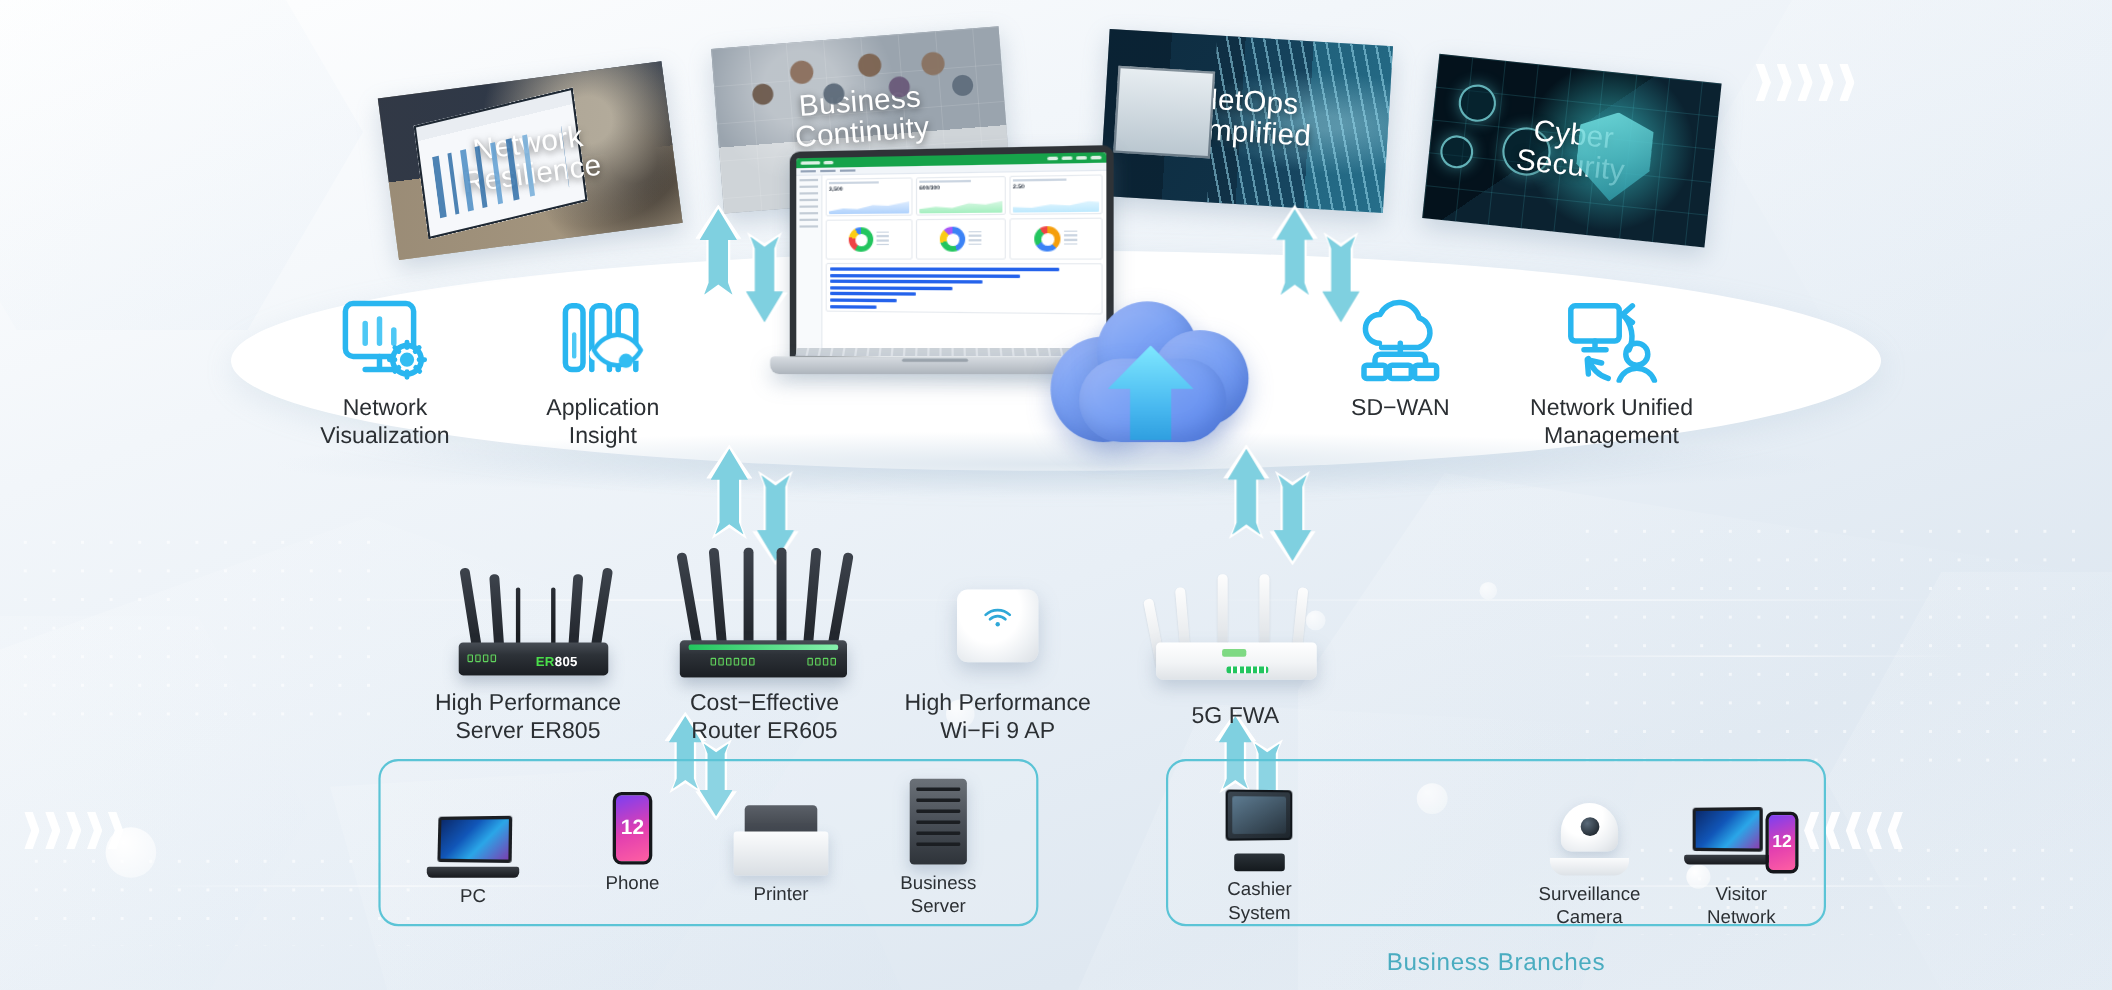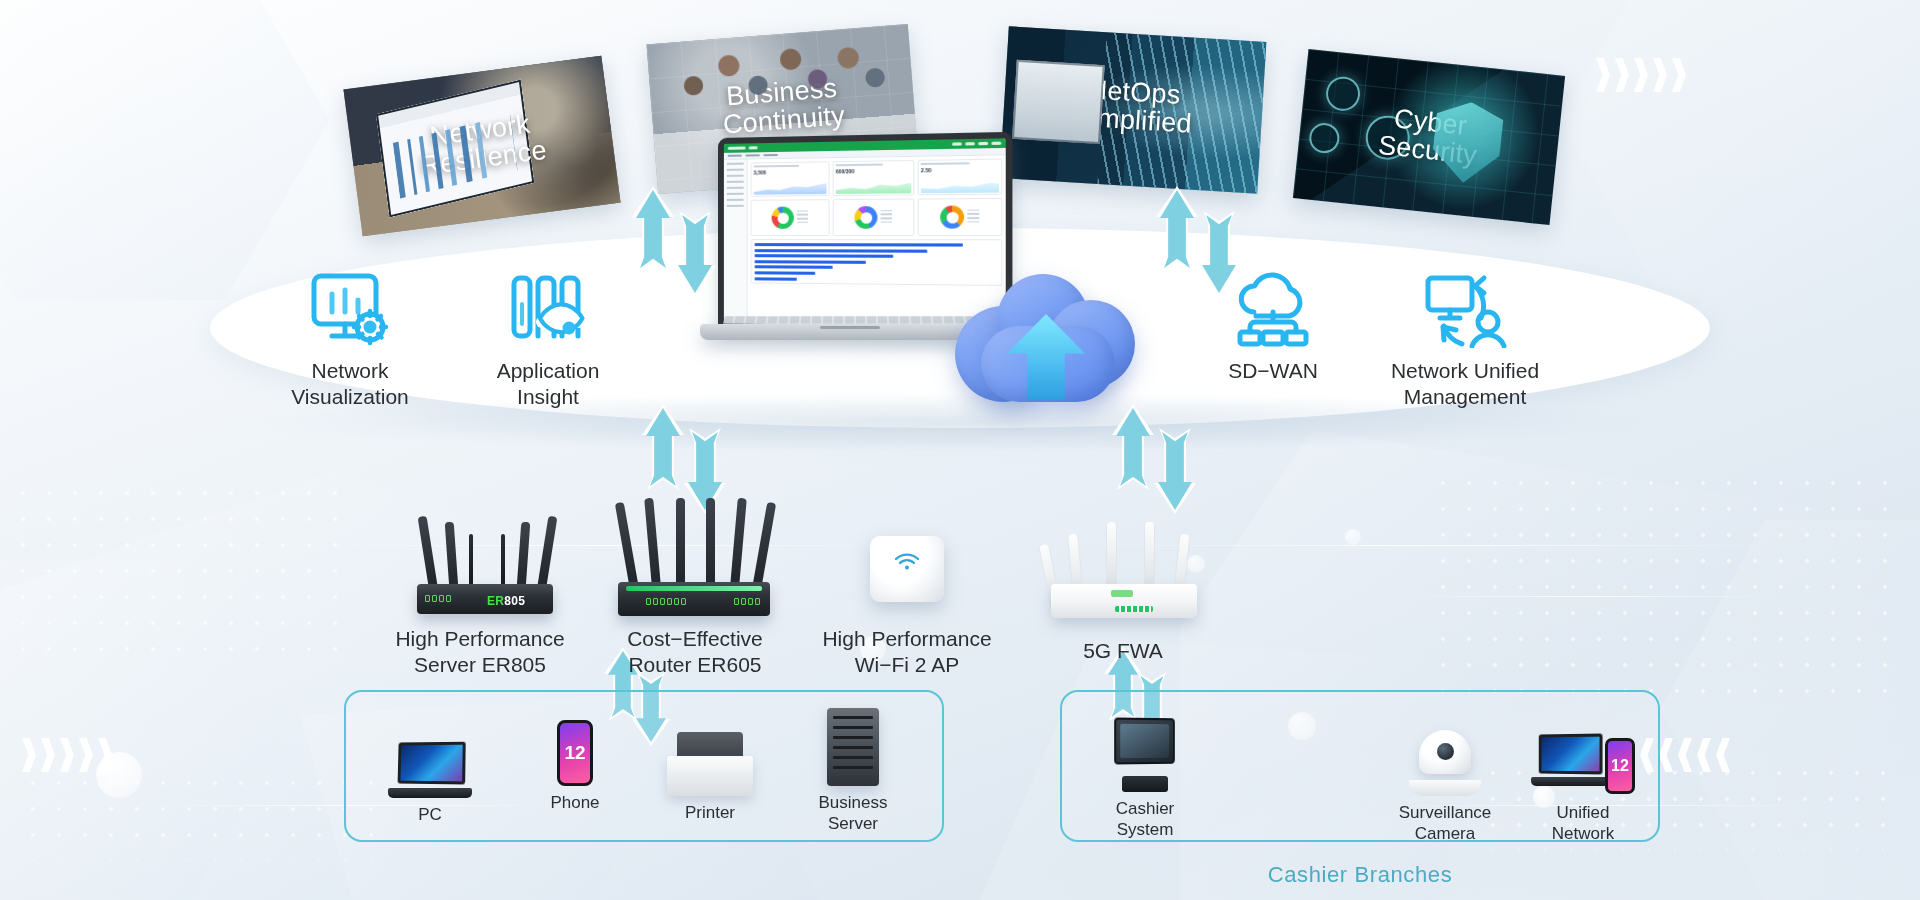--- a/index.html
+++ b/index.html
@@ -767,21 +767,21 @@
     <div style="position:relative;height:122px;">
       <div class="ap-puck" style="left:70px;top:38px;">
         <svg class="ic" style="position:absolute;left:24px;top:16px;" width="26" height="18" viewBox="0 0 26 18" fill="none" stroke="#2fa8d8" stroke-width="2.4" stroke-linecap="round">
           <path d="M2 7a16 16 0 0122 0M6 11a10 10 0 0114 0"></path>
             <circle cx="13" cy="15.5" r="2" fill="#2fa8d8" stroke="none"></circle>
         </svg>
       </div>
     </div>
     <div class="dlbl">
       <div>High Performance</div>
-      <div>Wi−Fi 2 AP</div>
+      <div>Wi−Fi 9 AP</div>
     </div>
   </div>
 
   <div class="dev" style="left:1023px;top:498px;width:200px;">
     <div style="position:relative;height:134px;">
       <div class="ant white" style="left:22px;top:46px;height:62px;transform:rotate(-11deg);"></div>
       <div class="ant white" style="left:48px;top:36px;height:66px;transform:rotate(-5deg);"></div>
       <div class="ant white" style="left:84px;top:24px;height:62px;"></div>
       <div class="ant white" style="left:122px;top:24px;height:62px;"></div>
       <div class="ant white" style="left:154px;top:36px;height:66px;transform:rotate(6deg);"></div>
@@ -842,21 +842,21 @@
           <i style="top:58px"></i>
       </div>
     </div>
     <div class="elbl">
       <div>Business</div>
       <div>Server</div>
     </div>
   </div>
 
   <div class="group" style="left:1060px;top:690px;width:600px;height:152px;"></div>
-  <div class="grp-title" style="left:1160px;top:862px;width:400px;">Cashier Branches</div>
+  <div class="grp-title" style="left:1160px;top:862px;width:400px;">Business Branches</div>
 
   <div class="ep" style="left:1080px;top:706px;">
     <div class="eico">
       <div class="pos-ep">
           <div class="disp"></div>
           <div class="stand"></div>
         </div>
     </div>
     <div class="elbl">
       <div>Cashier</div>
@@ -883,18 +883,18 @@
     <div class="eico">
       <div class="visitor-ep">
         <div class="vlap">
             <div class="vscr"></div>
             <div class="vbs"></div>
           </div>
         <div class="vph">12</div>
       </div>
     </div>
     <div class="elbl">
-      <div>Unified</div>
+      <div>Visitor</div>
       <div>Network</div>
     </div>
   </div>
 
 </div>
 
 </body></html>

